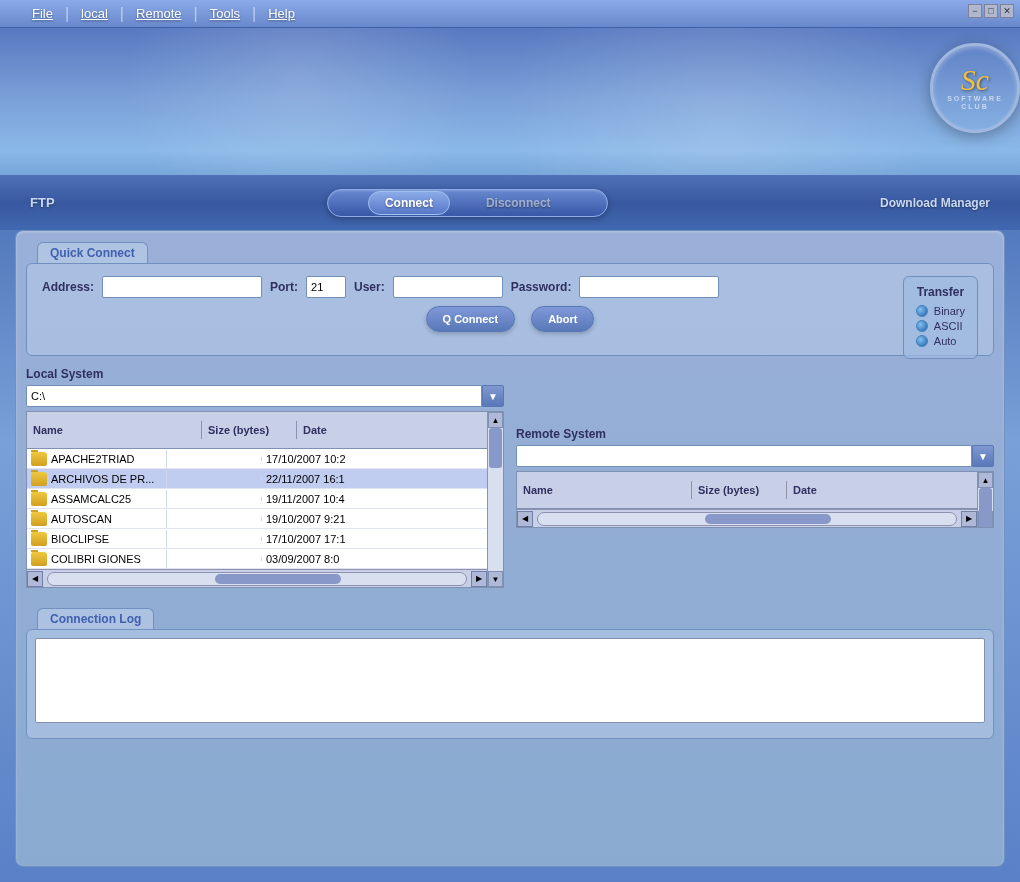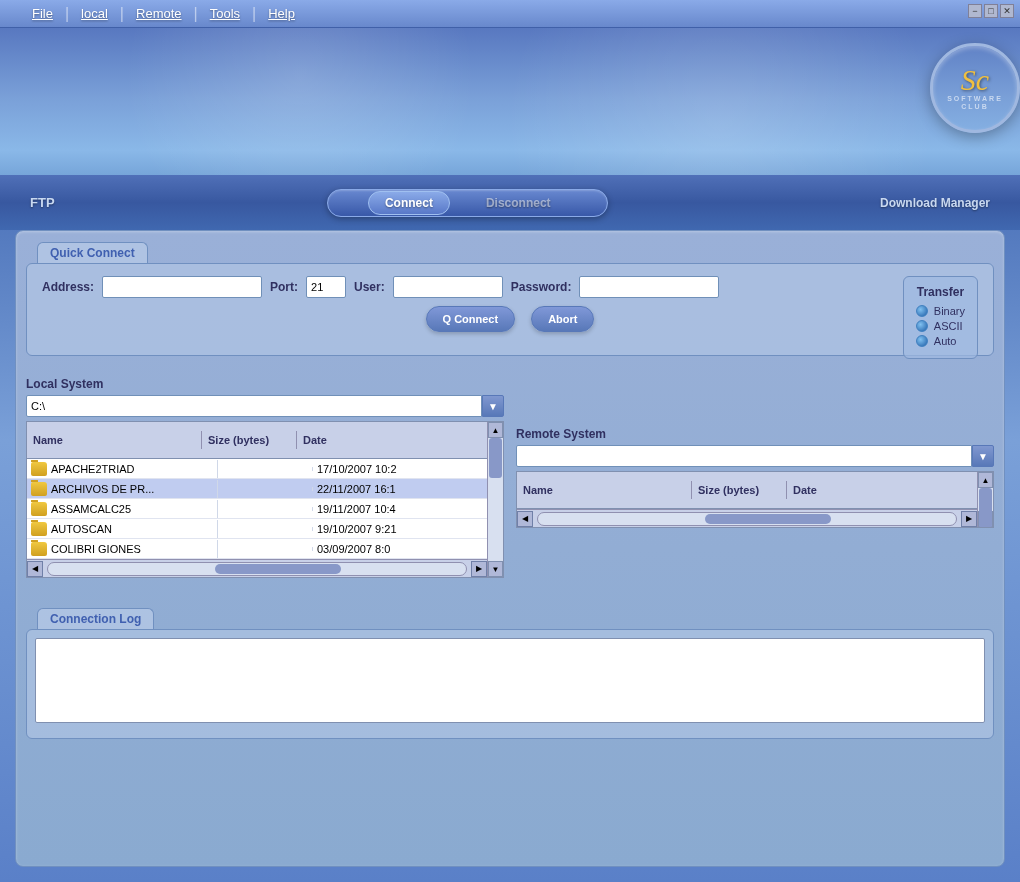--- a/index.html
+++ b/index.html
@@ -337,21 +337,21 @@
     }
     .file-row {
       display: flex;
       align-items: center;
       font-size: 11px;
       border-bottom: 1px solid #e0e4f0;
       min-height: 20px;
     }
     .file-row.selected { background: #c0ccf0; }
     .file-row .file-col-name { 
-      width: 191px; padding: 2px 4px; 
+      width: 140px; padding: 2px 4px; 
       display: flex; align-items: center; gap: 4px;
       border-right: 1px solid #d0d8e8;
       overflow: hidden; white-space: nowrap;
     }
     .file-row .file-col-size { width: 95px; padding: 2px 4px; border-right: 1px solid #d0d8e8; }
     .file-row .file-col-date { flex: 1; padding: 2px 4px; overflow: hidden; white-space: nowrap; }
     .folder-icon {
       width: 16px; height: 14px;
       background: linear-gradient(180deg, #f0c840 0%, #d0a020 100%);
       border-radius: 2px 3px 2px 2px;
@@ -596,20 +596,28 @@
                 <div class="file-col-name">
                   <div class="folder-icon"></div>
                   <span>AUTOSCAN</span>
                 </div>
                 <div class="file-col-size"></div>
                 <div class="file-col-date">19/10/2007 9:21</div>
               </div>
               <div class="file-row">
                 <div class="file-col-name">
                   <div class="folder-icon"></div>
+                  <span>BIOCLIPSE</span>
+                </div>
+                <div class="file-col-size"></div>
+                <div class="file-col-date">17/10/2007 17:1</div>
+              </div>
+              <div class="file-row">
+                <div class="file-col-name">
+                  <div class="folder-icon"></div>
                   <span>COLIBRI GIONES</span>
                 </div>
                 <div class="file-col-size"></div>
                 <div class="file-col-date">03/09/2007 8:0</div>
               </div>
             </div>
           <div class="file-table-footer">
             <div class="scroll-arrow">◀</div>
             <div class="hscroll">
               <div class="hscroll-thumb"></div>

